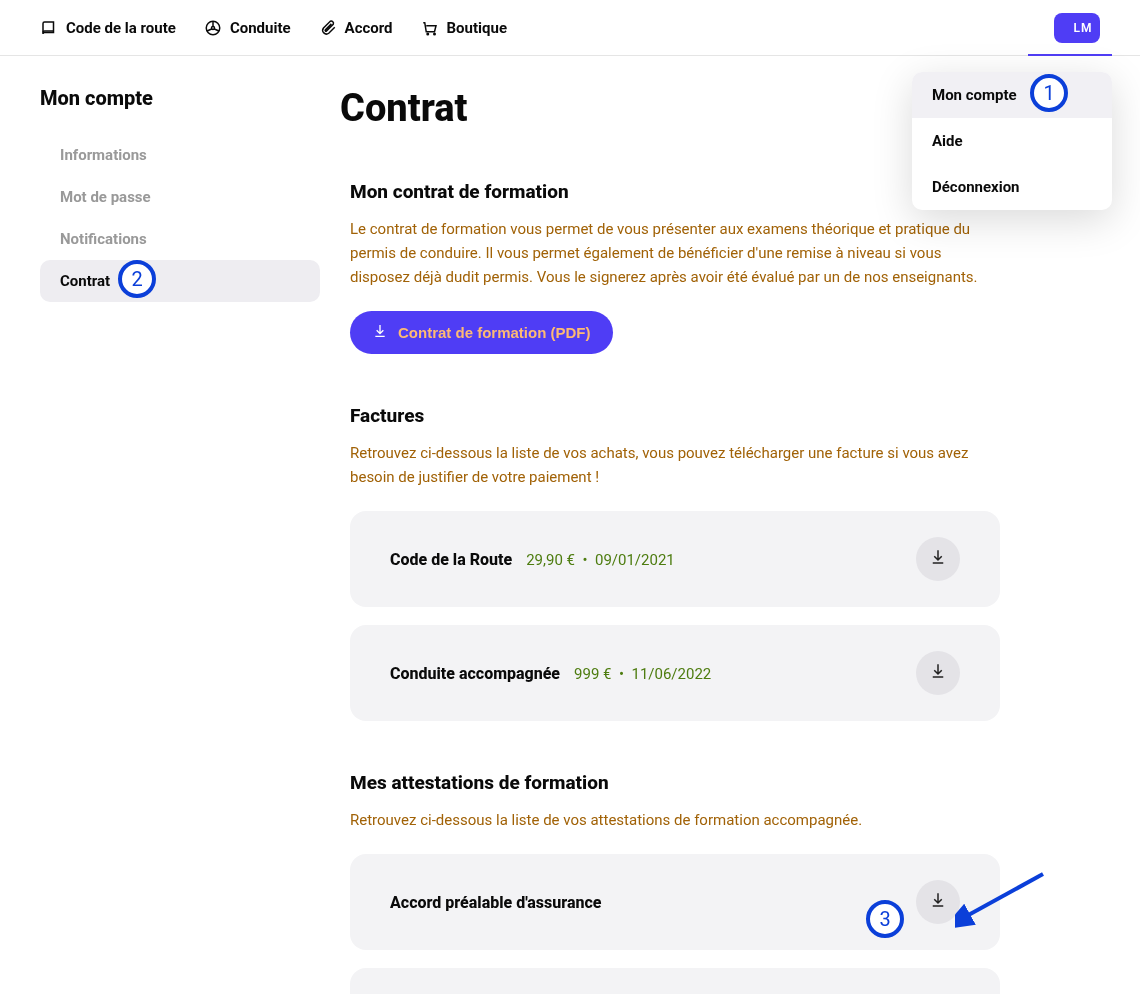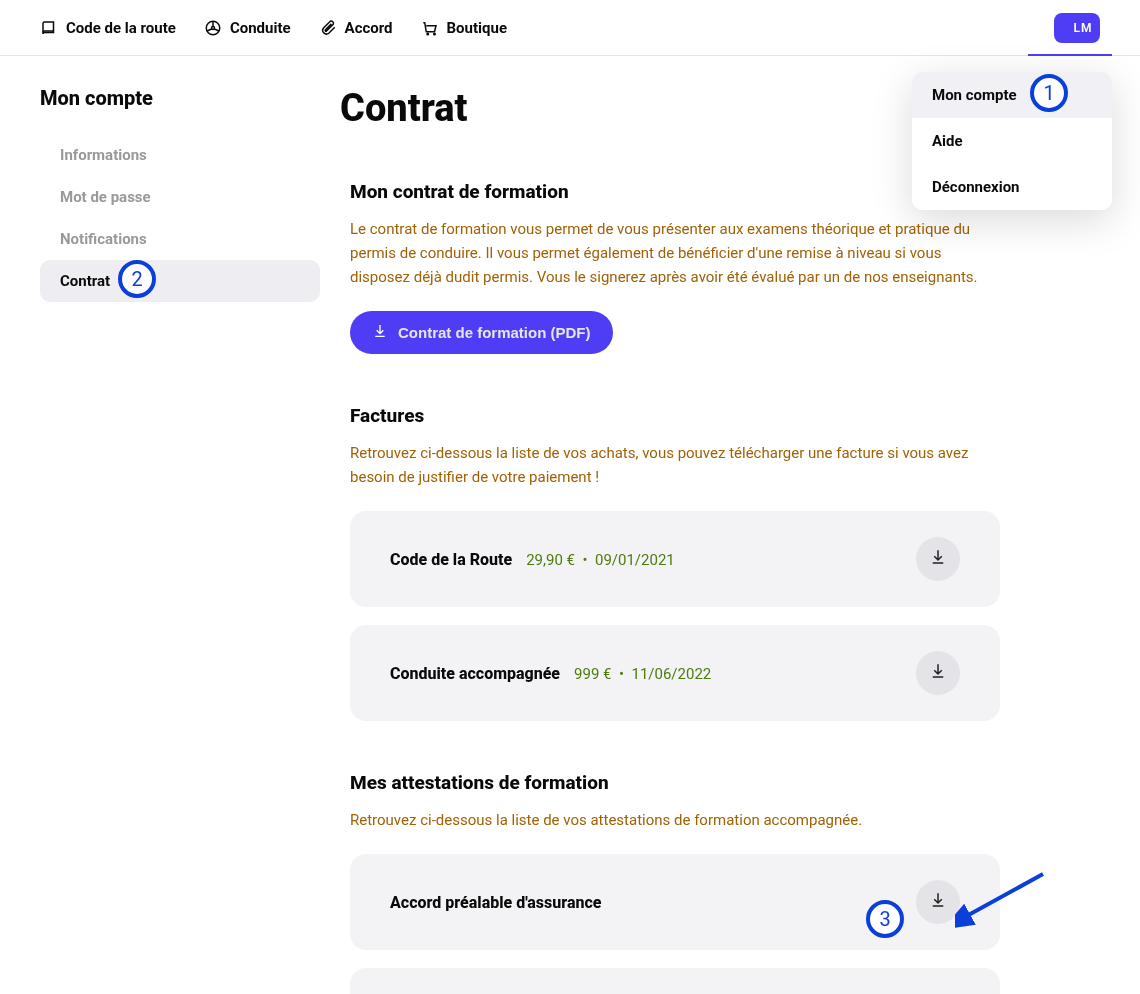--- a/index.html
+++ b/index.html
@@ -36,21 +36,21 @@
     .sidebar { width: 280px; flex-shrink:0;}
     .sidebar-title { font-weight:800; font-size:20px; margin-bottom:24px;}
     .sidebar-list { list-style:none; }
     .sidebar-list li { padding:12px 20px; font-weight:700; font-size:15px; color:#999; border-radius:10px; cursor:pointer; position:relative;}
     .sidebar-list li.active { background:#eeedf1; color:#0a0a0a;}
     .main { flex:1; max-width: 660px;}
     .page-title { font-size:38px; font-weight:800; margin-bottom:50px;}
     .section-title { font-size:19px; font-weight:800; margin-bottom:14px;}
     .section-desc { font-size:15px; line-height:1.6; color:#a16207; margin-bottom:22px;}
     .btn-primary {
-      display:inline-flex; align-items:center; gap:10px; background:#4f3df5; color:#e5e5e5;
+      display:inline-flex; align-items:center; gap:10px; background:#4f3df5; color:#fdba74;
       font-weight:700; font-size:15px; padding:12px 22px; border-radius:999px; border:none; cursor:pointer;
     }
     .btn-primary svg { width:16px; height:16px; stroke:#fff; stroke-width:2; fill:none;}
     .section { margin-bottom:50px;margin-left:10px;}
     .card { background:#f3f3f5; border-radius:16px; padding:26px 40px; display:flex; align-items:center; justify-content:space-between; margin-bottom:18px;}
     .card-left { display:flex; align-items:baseline; gap:14px; flex-wrap:wrap;}
     .card-name { font-weight:800; font-size:16px;}
     .card-meta { font-size:15px; color:#4d7c0f; }
     .dl-btn { width:44px; height:44px; border-radius:999px; background:#e4e3e7; display:flex; align-items:center; justify-content:center; cursor:pointer;}
     .dl-btn svg { width:18px; height:18px; stroke:#222; stroke-width:2; fill:none;}

